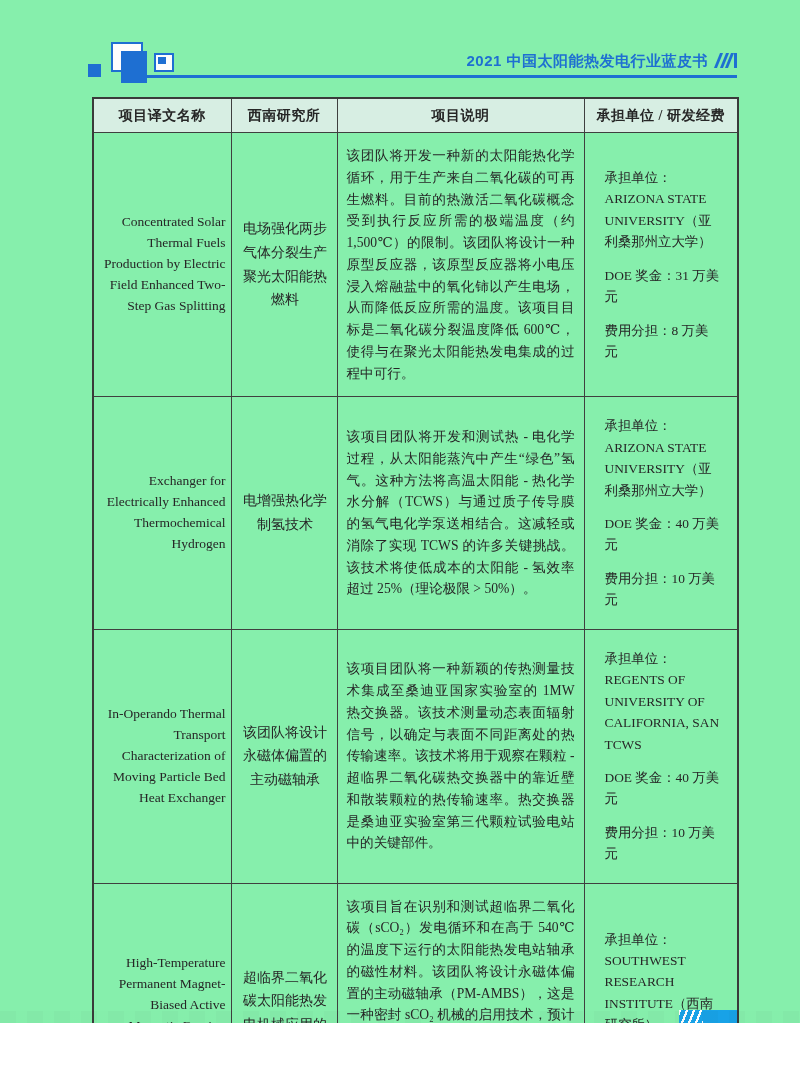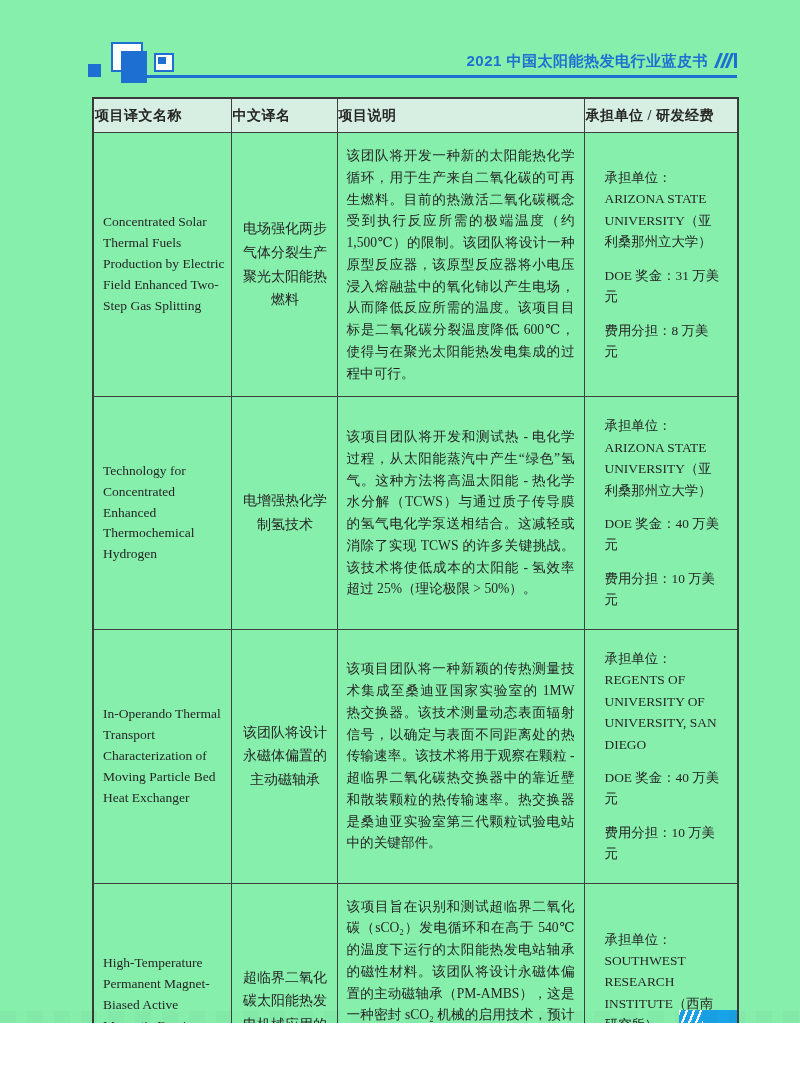--- a/index.html
+++ b/index.html
@@ -31,27 +31,27 @@
     position:absolute; left:92px; top:97px; width:645px;
     border-collapse:collapse; table-layout:fixed;
     border:2px solid #3a3a3a;
   }
   table.projects th, table.projects td {
     border:1.5px solid #3f3f3f; vertical-align:middle;
     overflow:hidden; word-wrap:break-word;
   }
   thead th {
     height:31px; background:var(--header-bg);
-    font-size:14px; font-weight:bold; text-align:left; letter-spacing:.5px;
+    font-size:14px; font-weight:bold; text-align:center; letter-spacing:.5px;
   }
   tbody tr:nth-child(1){ height:230px; }
   tbody tr:nth-child(2){ height:183px; }
   tbody tr:nth-child(3){ height:194px; }
   tbody tr:nth-child(4){ height:268px; }
-  td.col-en  { padding:4px 5px 4px 9px; font-size:13.5px; line-height:1.55; text-align:left; }
+  td.col-en  { padding:4px 5px 4px 9px; font-size:13.5px; line-height:1.55; text-align:right; }
   td.col-cn  { padding:4px 5px 4px 7px;  font-size:14px;   line-height:1.7;  text-align:center; }
   td.col-desc{ padding:12px 9px; font-size:13.6px; line-height:1.6; text-align:justify; }
   td.col-fund{ padding:6px 5px 6px 8px; font-size:13.4px; line-height:1.6; text-align:left; }
   td.col-fund div { margin:12px; }
 
   
   .pagenum { position:absolute; top:1024px; left:652px; font-size:20px; color:#1d1d1d;font-weight:bold; }
   .footer-bar {
     position:absolute; top:1010px; left:679px; width:58px; height:14px;
     background:var(--bar); display:block;
@@ -89,52 +89,52 @@
   <table class="projects">
     <colgroup>
       <col style="width:138px">
         <col style="width:106px">
         <col style="width:247px">
         <col style="width:154px">
     </colgroup>
     <thead>
       <tr>
         <th>项目译文名称</th>
-        <th>中文译名</th>
+        <th>西南研究所</th>
         <th>项目说明</th>
         <th>承担单位 / 研发经费</th>
       </tr>
     </thead>
     <tbody>
         <tr>
           <td class="col-en">Concentrated Solar Thermal Fuels Production by Electric Field Enhanced Two-Step Gas Splitting</td>
           <td class="col-cn">电场强化两步气体分裂生产聚光太阳能热燃料</td>
           <td class="col-desc">该团队将开发一种新的太阳能热化学循环，用于生产来自二氧化碳的可再生燃料。目前的热激活二氧化碳概念受到执行反应所需的极端温度（约 1,500℃）的限制。该团队将设计一种原型反应器，该原型反应器将小电压浸入熔融盐中的氧化铈以产生电场，从而降低反应所需的温度。该项目目标是二氧化碳分裂温度降低 600℃，使得与在聚光太阳能热发电集成的过程中可行。</td>
           <td class="col-fund">
             <div>承担单位：ARIZONA STATE UNIVERSITY（亚利桑那州立大学）</div>
             <div>DOE 奖金：31 万美元</div>
             <div>费用分担：8 万美元</div>
           </td>
         </tr>
         <tr>
-          <td class="col-en">Technology for Concentrated Enhanced Thermochemical Hydrogen</td>
+          <td class="col-en">Exchanger for Electrically Enhanced Thermochemical Hydrogen</td>
           <td class="col-cn">电增强热化学制氢技术</td>
           <td class="col-desc">该项目团队将开发和测试热 - 电化学过程，从太阳能蒸汽中产生“绿色”氢气。这种方法将高温太阳能 - 热化学水分解（TCWS）与通过质子传导膜的氢气电化学泵送相结合。这减轻或消除了实现 TCWS 的许多关键挑战。该技术将使低成本的太阳能 - 氢效率超过 25%（理论极限 &gt; 50%）。</td>
           <td class="col-fund">
             <div>承担单位：ARIZONA STATE UNIVERSITY（亚利桑那州立大学）</div>
             <div>DOE 奖金：40 万美元</div>
             <div>费用分担：10 万美元</div>
           </td>
         </tr>
         <tr>
           <td class="col-en">In-Operando Thermal Transport Characterization of Moving Particle Bed Heat Exchanger</td>
           <td class="col-cn">该团队将设计永磁体偏置的主动磁轴承</td>
           <td class="col-desc">该项目团队将一种新颖的传热测量技术集成至桑迪亚国家实验室的 1MW 热交换器。该技术测量动态表面辐射信号，以确定与表面不同距离处的热传输速率。该技术将用于观察在颗粒 - 超临界二氧化碳热交换器中的靠近壁和散装颗粒的热传输速率。热交换器是桑迪亚实验室第三代颗粒试验电站中的关键部件。</td>
           <td class="col-fund">
-            <div>承担单位：REGENTS OF UNIVERSITY OF UNIVERSITY, SAN DIEGO</div>
+            <div>承担单位：REGENTS OF UNIVERSITY OF CALIFORNIA, SAN TCWS</div>
             <div>DOE 奖金：40 万美元</div>
             <div>费用分担：10 万美元</div>
           </td>
         </tr>
         <tr>
           <td class="col-en">High-Temperature Permanent Magnet-Biased Active Magnetic Bearing Development for Supercritical Carbon Dioxide Machinery Applications</td>
           <td class="col-cn">超临界二氧化碳太阳能热发电机械应用的高温永磁偏置主动磁轴承的开发</td>
           <td class="col-desc">该项目旨在识别和测试超临界二氧化碳（sCO₂）发电循环和在高于 540℃的温度下运行的太阳能热发电站轴承的磁性材料。该团队将设计永磁体偏置的主动磁轴承（PM-AMBS），这是一种密封 sCO₂ 机械的启用技术，预计将提高循环效率。PM-AMBS 可能具有优于燃气轴承的优势，包括对未对准、减少磨损，可调性和诊断能力的容忍。该团队还将测试高温二氧化碳环境中暴露的兼容性关键材料。项目将开发以 PM-AMBS 的机器布局以证明可行性。</td>
           <td class="col-fund">
             <div>承担单位：SOUTHWEST RESEARCH INSTITUTE（西南研究所）</div>

